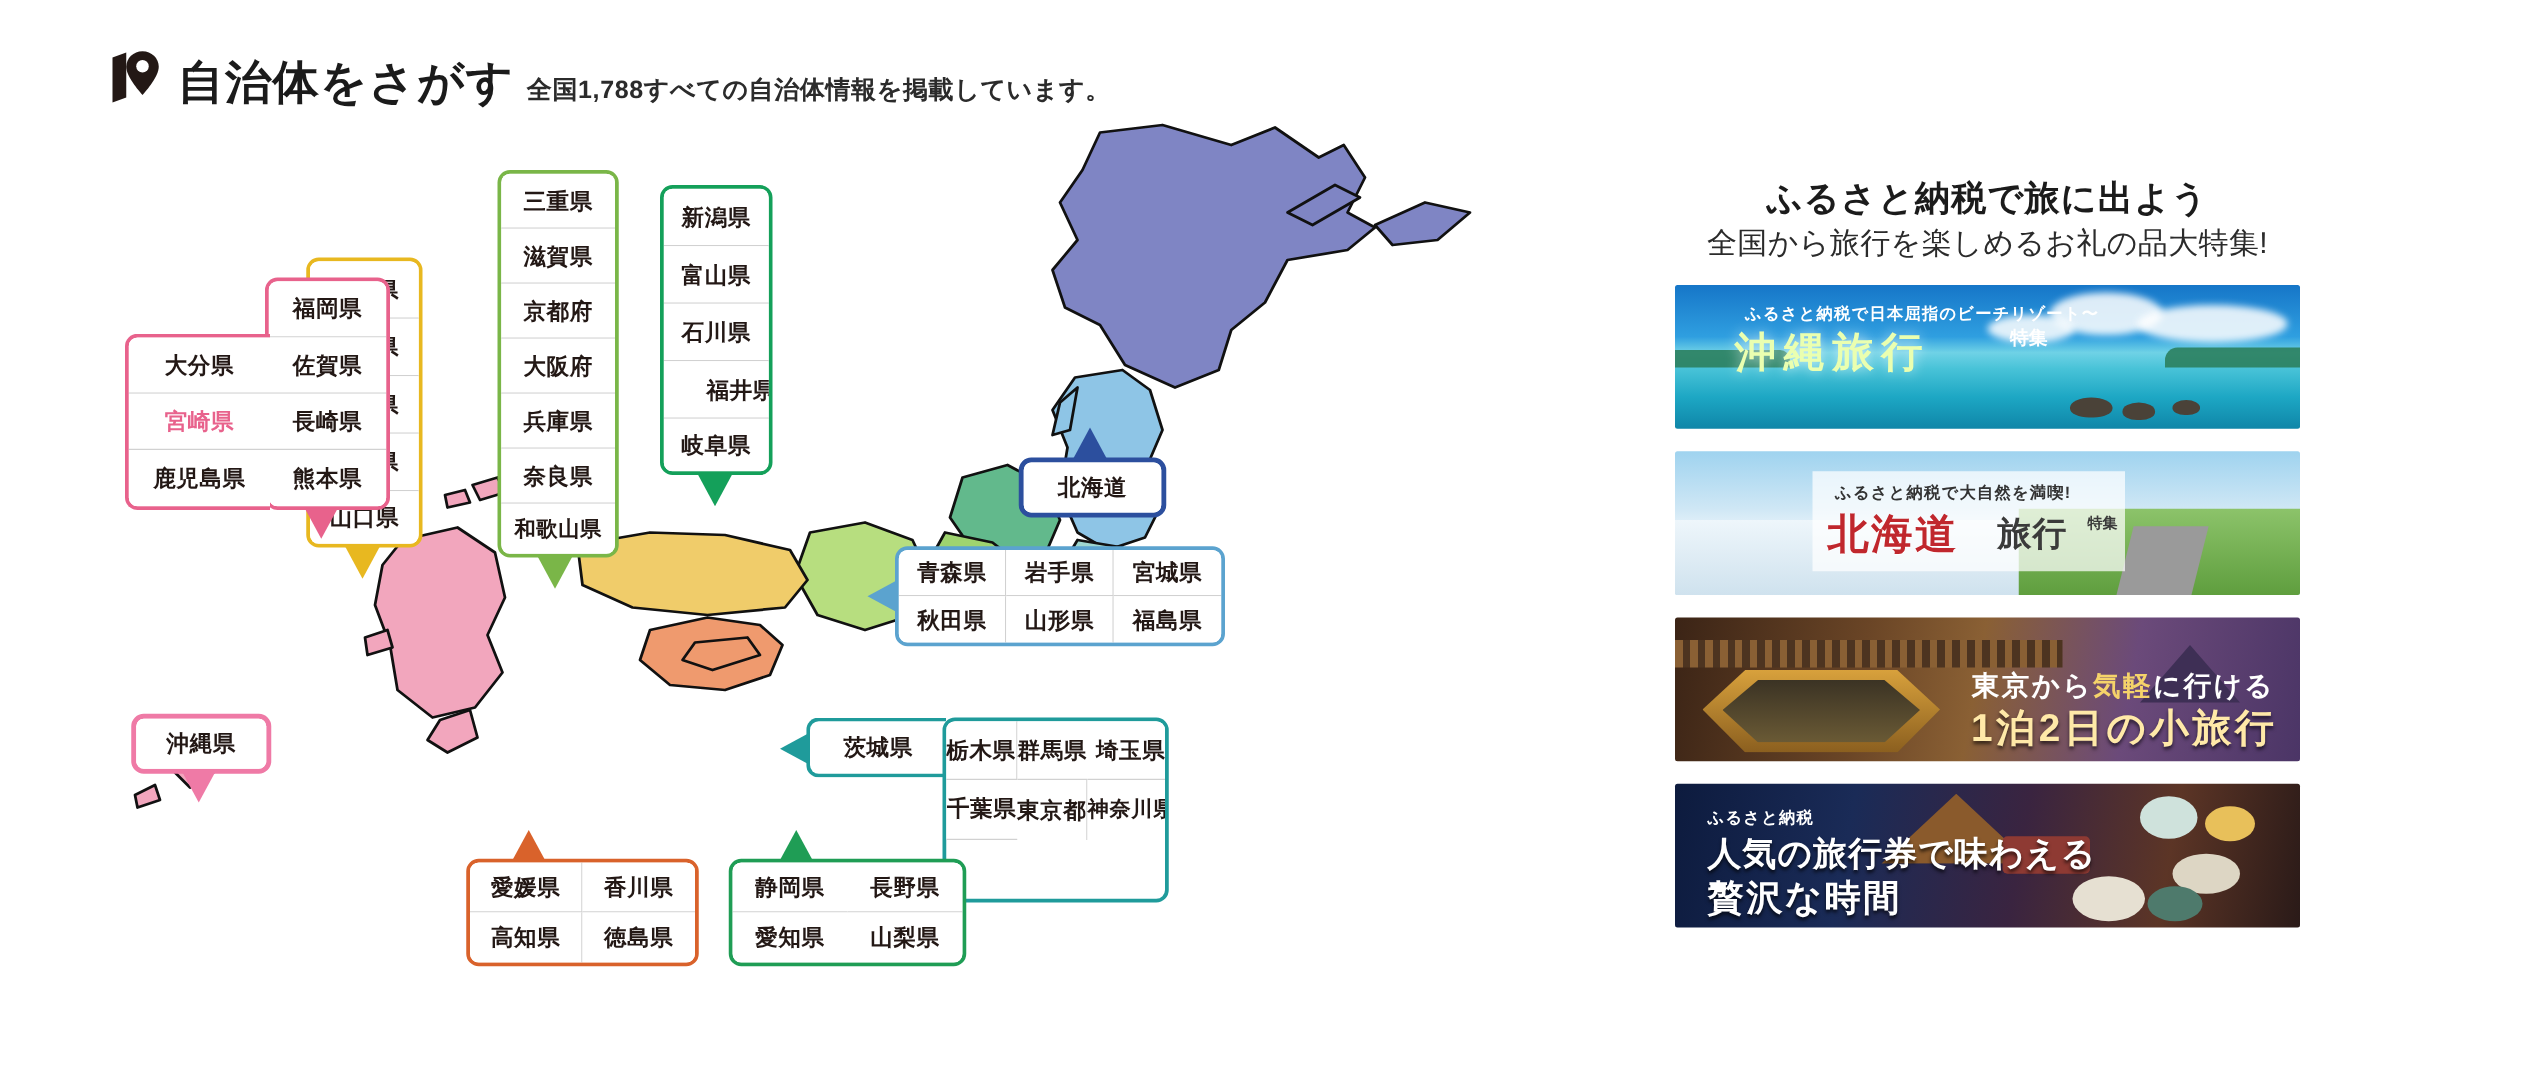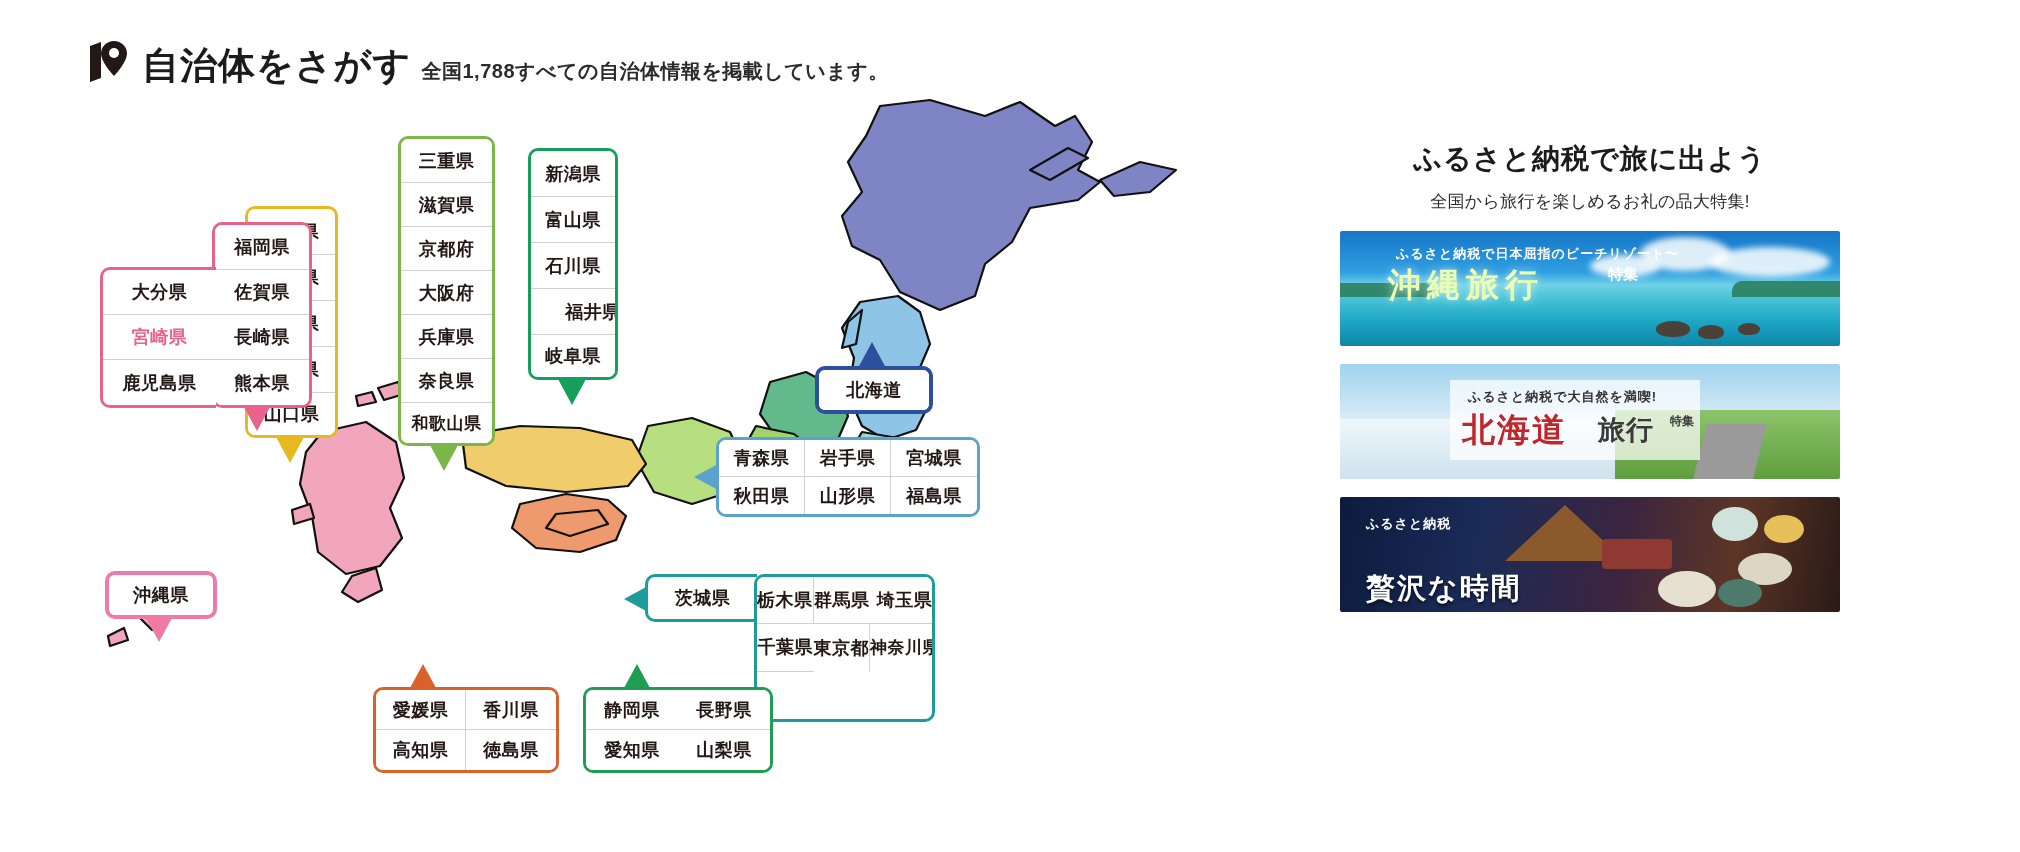--- a/index.html
+++ b/index.html
@@ -36,21 +36,21 @@
   
   .gridgrp{position:absolute;background:#fff;border-radius:10px;box-sizing:border-box;display:grid;overflow:hidden;}
   .gridgrp .cell{border-right:1px solid rgba(0,0,0,.18);border-bottom:1px solid rgba(0,0,0,.18);}
 
   
   .tri{position:absolute;width:0;height:0;}
 
   
   .rail{position:absolute;left:1340px;top:140px;width:500px;}
   .rail-title{font-size:28px;font-weight:700;text-align:center;letter-spacing:1px;color:#1b1b1b;}
-  .rail-sub{font-size:17px;font-weight:400;text-align:center;margin-top:12px;color:#2b2b2b;letter-spacing:.3px;}
+  .rail-sub{font-size:24px;font-weight:400;text-align:center;color:#2b2b2b;letter-spacing:.3px;}
   .banner{position:relative;width:500px;height:115px;margin-top:18px;overflow:hidden;border-radius:2px;cursor:pointer;}
   .bn-txt{position:absolute;color:#fff;white-space:nowrap;}
   .bn-small{font-size:13px;font-weight:700;letter-spacing:1px;}
   .bn-big{font-weight:700;}
 
   
   .b1{background:linear-gradient(180deg,#1676c8 0%,#2f9fe0 36%,#6fd2e6 47%,#49c3d8 58%,#1da7c4 78%,#0f86a8 100%);}
   .b1 .cloud{position:absolute;background:#fff;border-radius:50%;opacity:.85;filter:blur(3px);}
   .b1 .land{position:absolute;background:#2b7f5e;opacity:.9;}
   .b1 .rock{position:absolute;background:#4a4238;border-radius:50% 50% 45% 45%;}
@@ -262,27 +262,38 @@
       <div class="snow"></div>
       <div class="field"></div>
       <div class="road"></div>
       <div class="plate"></div>
       <span class="bn-txt bn-small b2-sub">ふるさと納税で大自然を満喫!</span>
       <span class="bn-txt bn-big b2-title">北海道</span>
       <span class="bn-txt bn-big b2-title2">旅行</span>
       <span class="bn-txt bn-big b2-tok">特集</span>
     </div>
 
+    <div class="banner b3">
+      <div class="rail"></div>
+      <div class="mtfuji"></div>
+      <div class="tub"></div>
+      <div class="tubin"></div>
+      <span class="bn-txt bn-big b3-l1">
+        <span>東京から</span><em>気軽</em><span>に行ける</span>
+      </span>
+      <span class="bn-txt bn-big b3-l2">1泊2日の小旅行</span>
+    </div>
 
     <div class="banner b4">
       <div class="umb"></div>
       <div class="dish" style="left:372px;top:10px;width:46px;height:34px;background:#cfe2dc;"></div>
       <div class="dish" style="left:424px;top:18px;width:40px;height:28px;background:#e8c05a;"></div>
       <div class="dish" style="left:398px;top:56px;width:54px;height:32px;background:#ddd6c4;"></div>
       <div class="dish" style="left:318px;top:74px;width:58px;height:36px;background:#e6e0d2;"></div>
       <div class="dish" style="left:378px;top:82px;width:44px;height:28px;background:#4e7a6c;"></div>
       <div class="dish" style="left:262px;top:42px;width:70px;height:30px;background:#8e3a33;border-radius:4px;"></div>
       <span class="bn-txt bn-small b4-l1">ふるさと納税</span>
+      <span class="bn-txt bn-big b4-l2">人気の旅行券で味わえる</span>
       <span class="bn-txt bn-big b4-l3">贅沢な時間</span>
     </div>
   </div>
 
 </div>
 
 </body></html>

